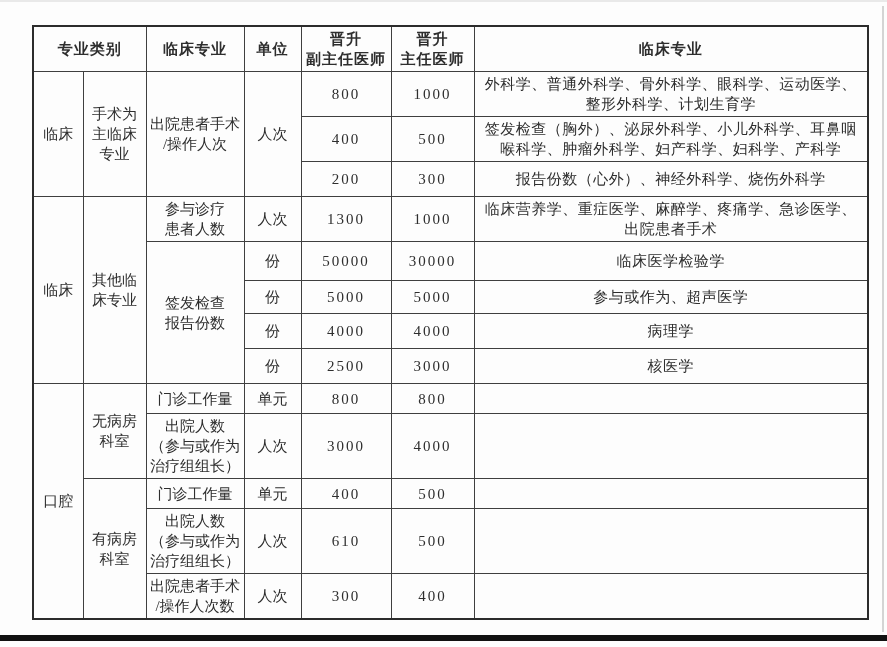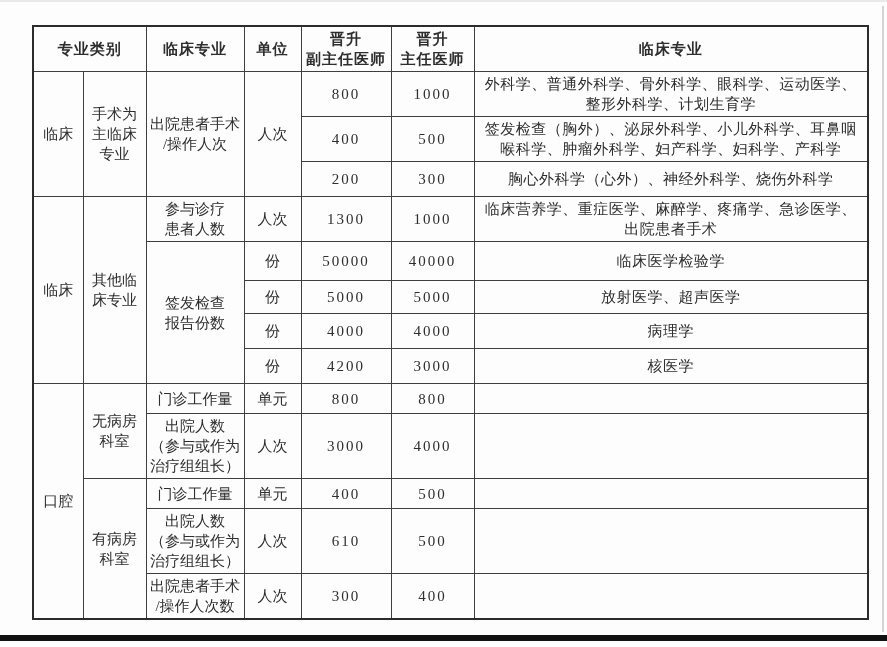--- a/index.html
+++ b/index.html
@@ -129,56 +129,56 @@
           <td class="spec">外科学、普通外科学、骨外科学、眼科学、运动医学、整形外科学、计划生育学</td>
         </tr>
         <tr class="r2">
           <td class="num">400</td>
           <td class="num">500</td>
           <td class="spec">签发检查（胸外）、泌尿外科学、小儿外科学、耳鼻咽喉科学、肿瘤外科学、妇产科学、妇科学、产科学</td>
         </tr>
         <tr class="r3">
           <td class="num">200</td>
           <td class="num">300</td>
-          <td class="spec">胸心外科学（心外）、神经外科学、烧伤外科学</td>
+          <td class="spec">报告份数（心外）、神经外科学、烧伤外科学</td>
         </tr>
         <tr class="r4">
           <td rowspan="5">临床</td>
           <td rowspan="5">其他临
 床专业</td>
           <td>参与诊疗
 患者人数</td>
           <td>人次</td>
           <td class="num">1300</td>
           <td class="num">1000</td>
           <td class="spec">临床营养学、重症医学、麻醉学、疼痛学、急诊医学、出院患者手术</td>
         </tr>
         <tr class="r5">
           <td rowspan="4">签发检查
 报告份数</td>
           <td>份</td>
           <td class="num">50000</td>
-          <td class="num">40000</td>
+          <td class="num">30000</td>
           <td class="spec">临床医学检验学</td>
         </tr>
         <tr class="r6">
           <td>份</td>
           <td class="num">5000</td>
           <td class="num">5000</td>
-          <td class="spec">放射医学、超声医学</td>
+          <td class="spec">参与或作为、超声医学</td>
         </tr>
         <tr class="r7">
           <td>份</td>
           <td class="num">4000</td>
           <td class="num">4000</td>
           <td class="spec">病理学</td>
         </tr>
         <tr class="r8">
           <td>份</td>
-          <td class="num">4200</td>
+          <td class="num">2500</td>
           <td class="num">3000</td>
           <td class="spec">核医学</td>
         </tr>
         <tr class="r9">
           <td rowspan="5">口腔</td>
           <td rowspan="2">无病房
 科室</td>
           <td>门诊工作量</td>
           <td>单元</td>
           <td class="num">800</td>

